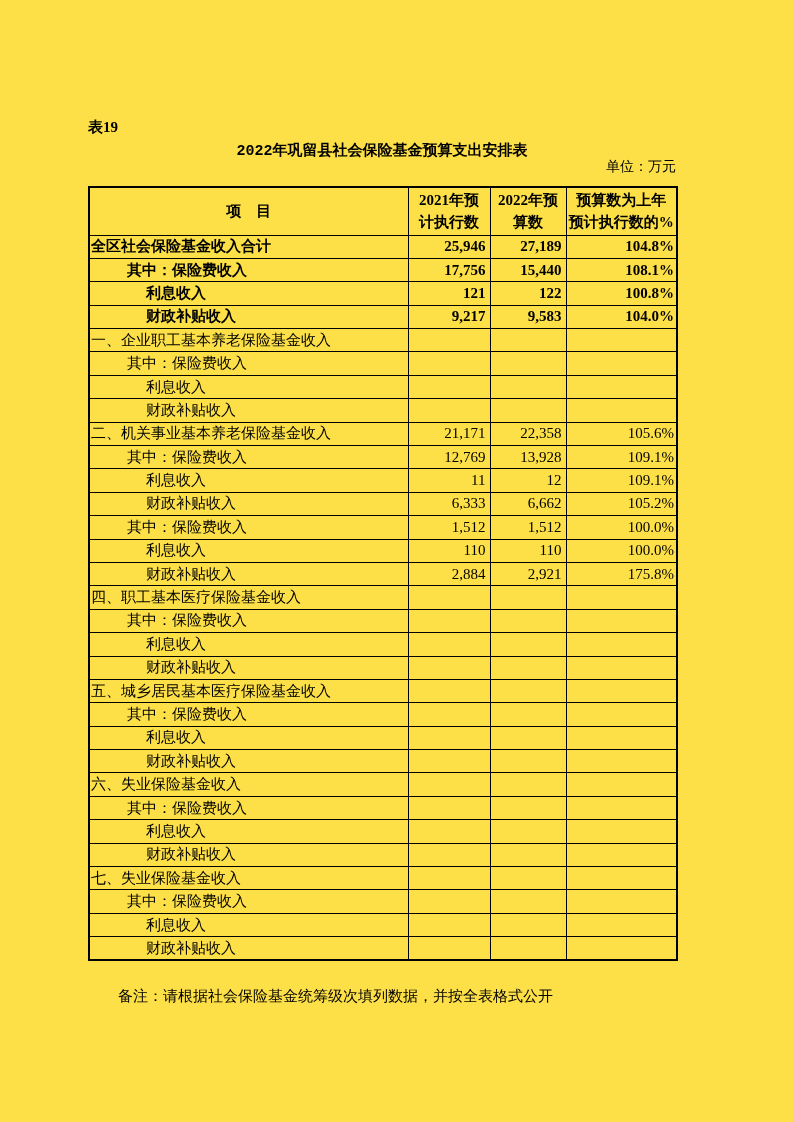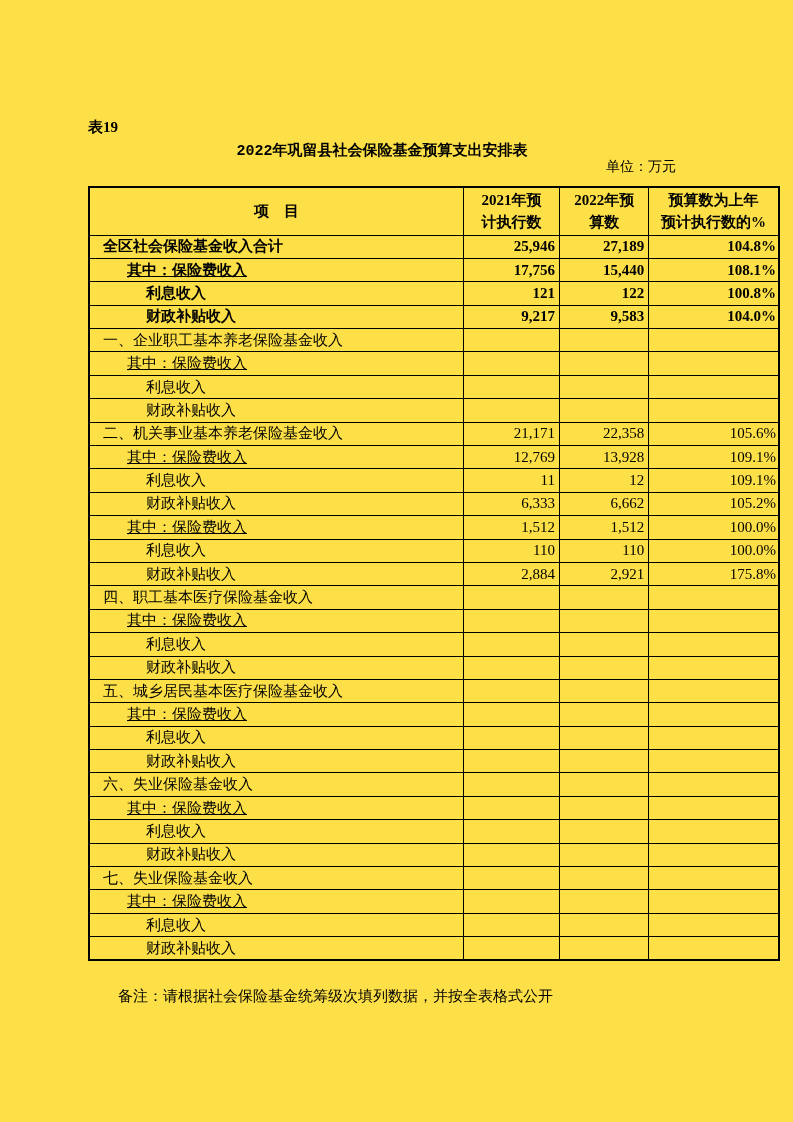--- a/index.html
+++ b/index.html
@@ -37,21 +37,21 @@
     left: 88px;
     top: 158px;
     width: 588px;
     text-align: right;
     font-size: 14px;
   }
   .table-wrap {
     position: absolute;
     left: 88px;
     top: 186px;
-    width: 692px;
+    width: 588px;
   }
   table {
     width: 100%;
     border-collapse: collapse;
     table-layout: fixed;
     border: 2px solid #000;
   }
   th, td {
     border: 1px solid #000;
     font-size: 15px;
@@ -63,22 +63,22 @@
   th {
     font-weight: bold;
     text-align: center;
     vertical-align: middle;
     white-space: pre-line;
     line-height: 1.5;
   }
   tbody tr { height: 23.4px; }
   tbody td { vertical-align: middle; }
   td.label { text-align: left; }
-  td.ind0 { padding-left: 13px; font-family: Liberation Serif, serif; }
-  td.ind1 { padding-left: 37px; text-decoration: underline; }
+  td.ind0 { padding-left: 1px; font-family: Liberation Serif, serif; }
+  td.ind1 { padding-left: 37px; }
   td.ind2 { padding-left: 56px; }
   td.num { text-align: right; padding-right: 4px; }
   td.pct { padding-right: 2px; }
   tr.bold td { font-weight: bold; }
   .footnote {
     position: absolute;
     left: 118px;
     top: 987px;
     font-size: 15px;
   }

